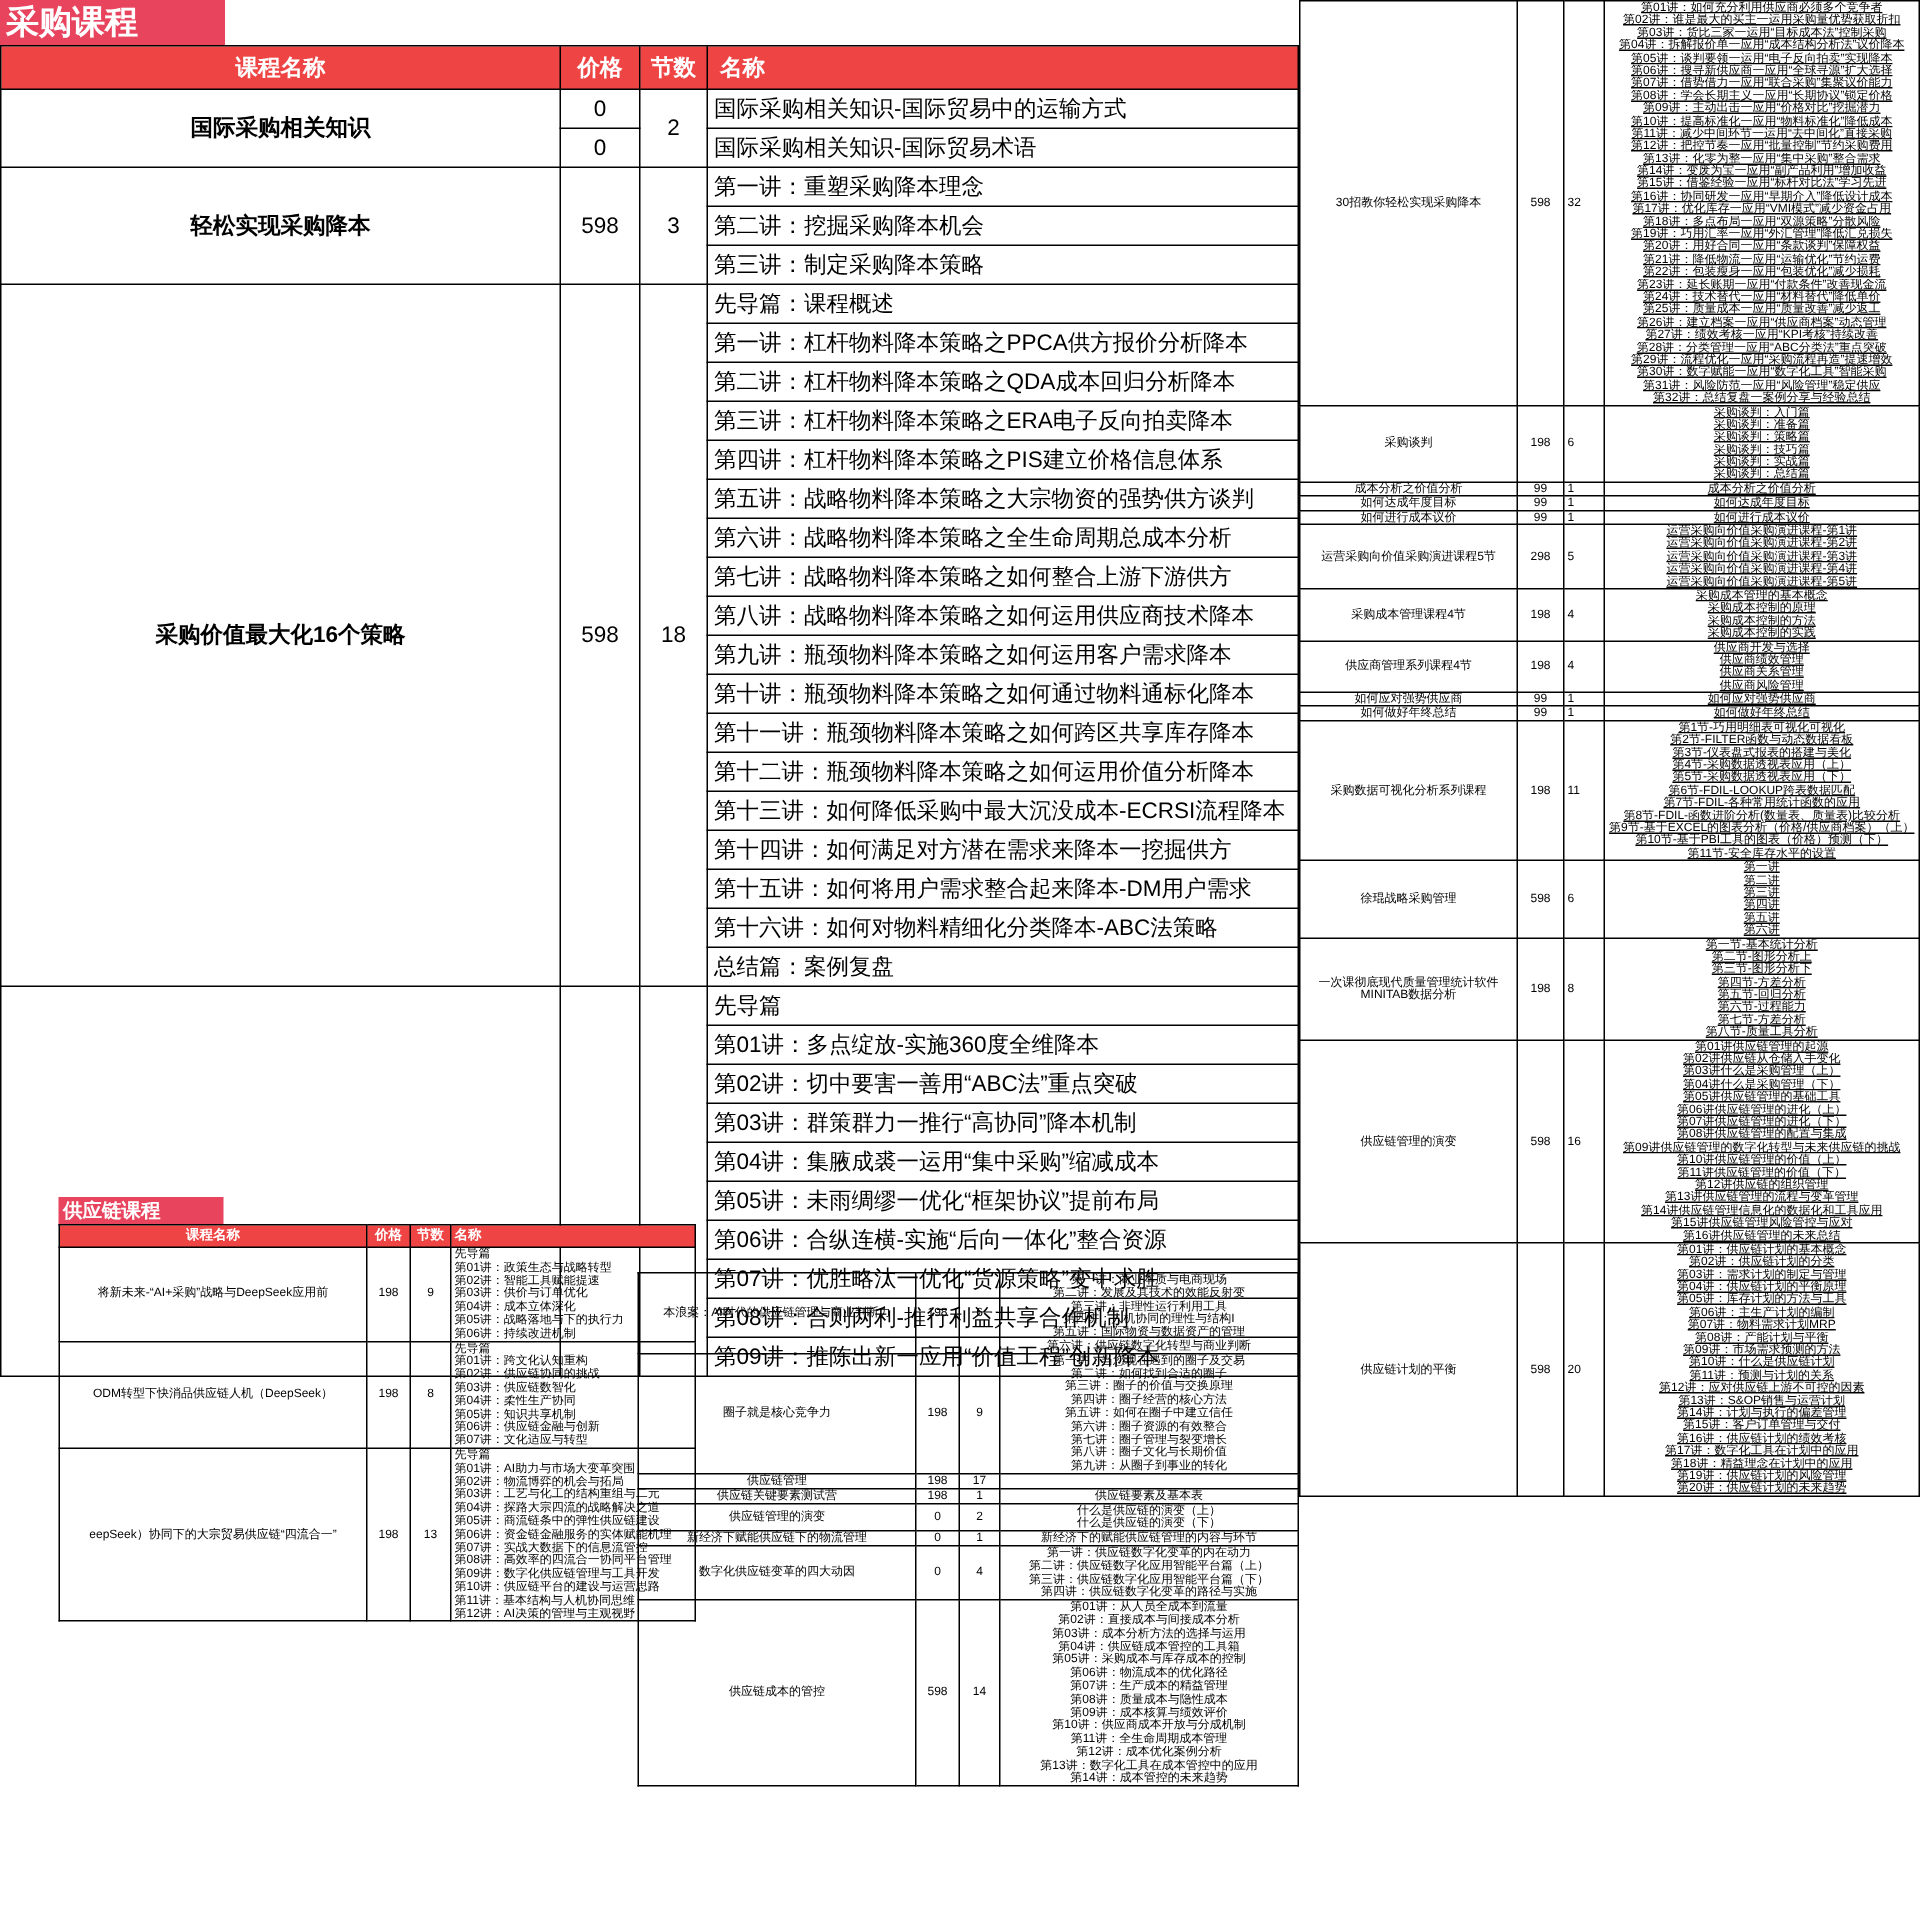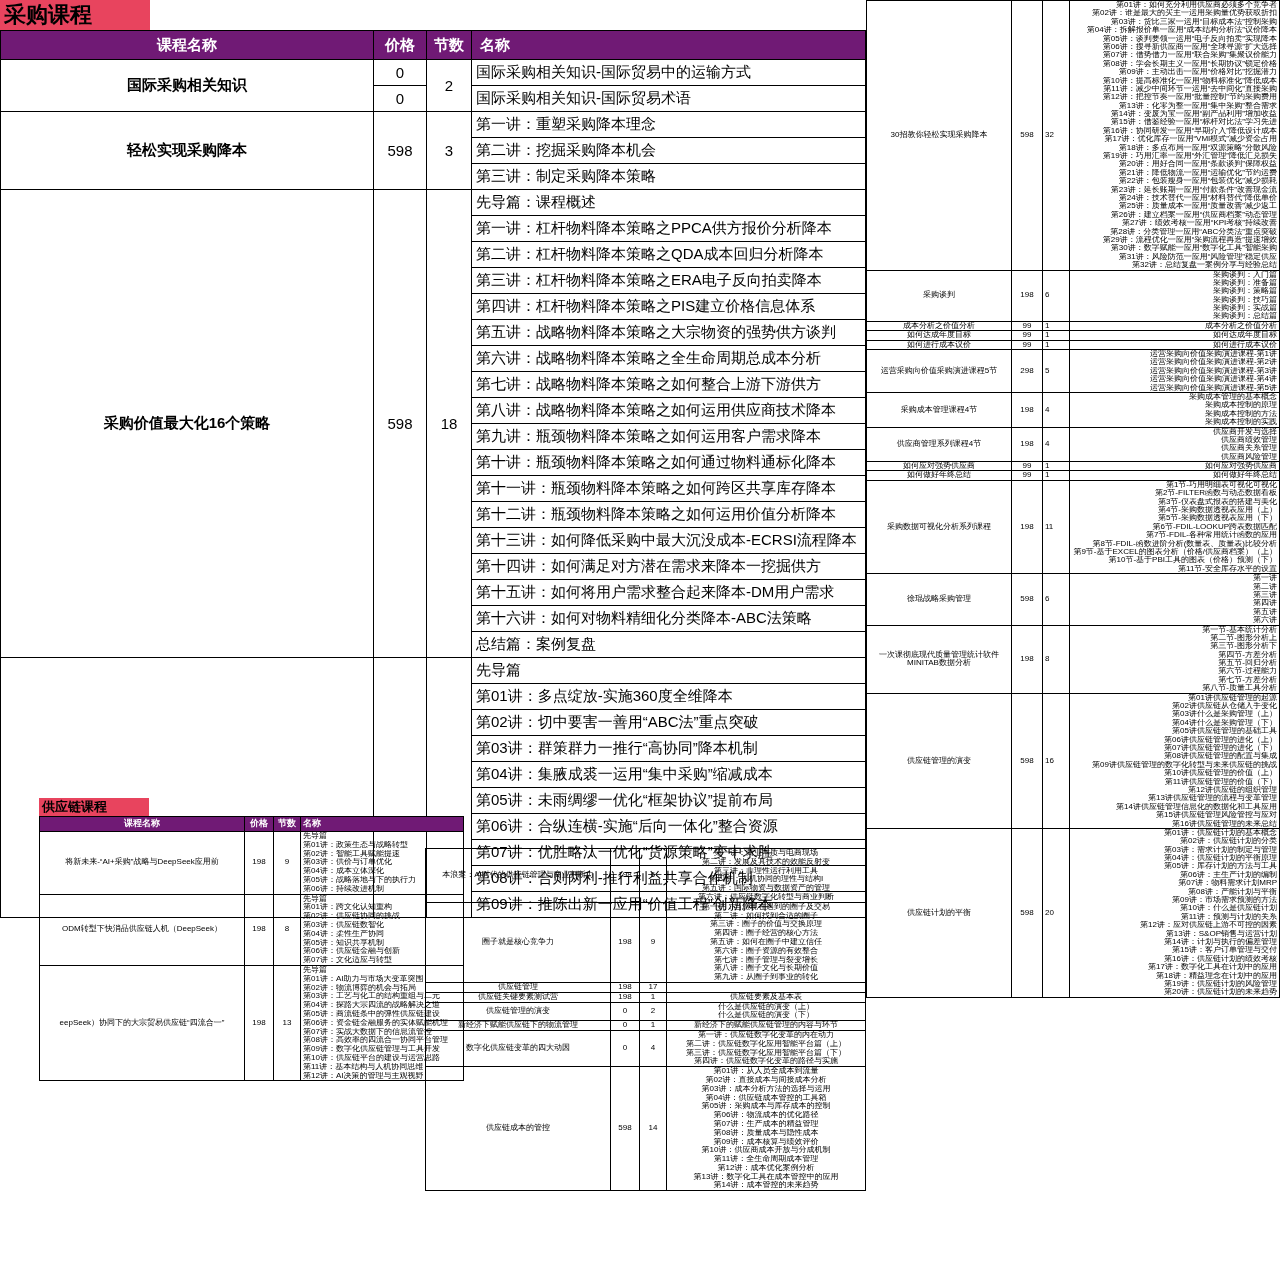--- a/index.html
+++ b/index.html
@@ -7,22 +7,22 @@
     width:1280px;height:1280px;
     background:#ffffff;
     font-family:"Liberation Sans","DejaVu Sans",sans-serif;
     color:#000;
     overflow:hidden;
     position:relative;
   }
   
   table{border-collapse:collapse;}
   td,th{border:1px solid #000;vertical-align:middle;}
-  .hdr{background:#701a75;color:#fff;font-weight:bold;text-align:center;}
-  .banner{background:#e8445e;color:#000000;font-weight:bold;}
+  .hdr{background:#ef4444;color:#fff;font-weight:bold;text-align:center;}
+  .banner{background:#e8445e;color:#ffffff;font-weight:bold;}
 
   
   #left-panel{position:absolute;left:0;top:0;width:866px;height:848px;}
   #banner-purchase{
     width:150px;height:30px;line-height:30px;
     font-size:22px;padding-left:4px;box-sizing:border-box;
   }
   #tbl-purchase{width:866px;table-layout:fixed;}
   #tbl-purchase th{font-size:15px;height:26px;}
   #tbl-purchase td{font-size:15px;height:25px;padding:0 4px;}
@@ -31,21 +31,21 @@
   .col-num{width:42px;text-align:center;}
   .col-lesson{text-align:left;font-size:15px;padding-left:8px;}
 
   
   #right-panel{position:absolute;left:866px;top:0;width:414px;height:1280px;}
   #tbl-right{width:414px;table-layout:fixed;}
   #tbl-right td{font-size:8px;padding:0 2px;line-height:1.05;}
   .r-name{width:140px;text-align:center;margin-top:27px;}
   .r-price{width:26px;text-align:center;}
   .r-num{width:22px;text-align:left;}
-  .r-list{text-align:right;font-size:7px;line-height:1.12;}
+  .r-list{text-align:center;font-size:7px;line-height:1.12;text-decoration:underline;}
   .r-list div{white-space:nowrap;overflow:hidden;}
 
   
   #sc-panel{position:absolute;left:0;top:798px;width:425px;height:432px;margin-left:39px;}
   #banner-sc{width:110px;height:18px;line-height:18px;font-size:13px;padding-left:3px;box-sizing:border-box;}
   #tbl-sc{width:425px;table-layout:fixed;}
   #tbl-sc td,#tbl-sc th{font-size:8px;padding:0 2px;line-height:1.1;}
   #tbl-sc th{height:14px;font-size:9px;}
   .sc-name{width:200px;text-align:center;}
   .sc-price{width:24px;text-align:center;}

